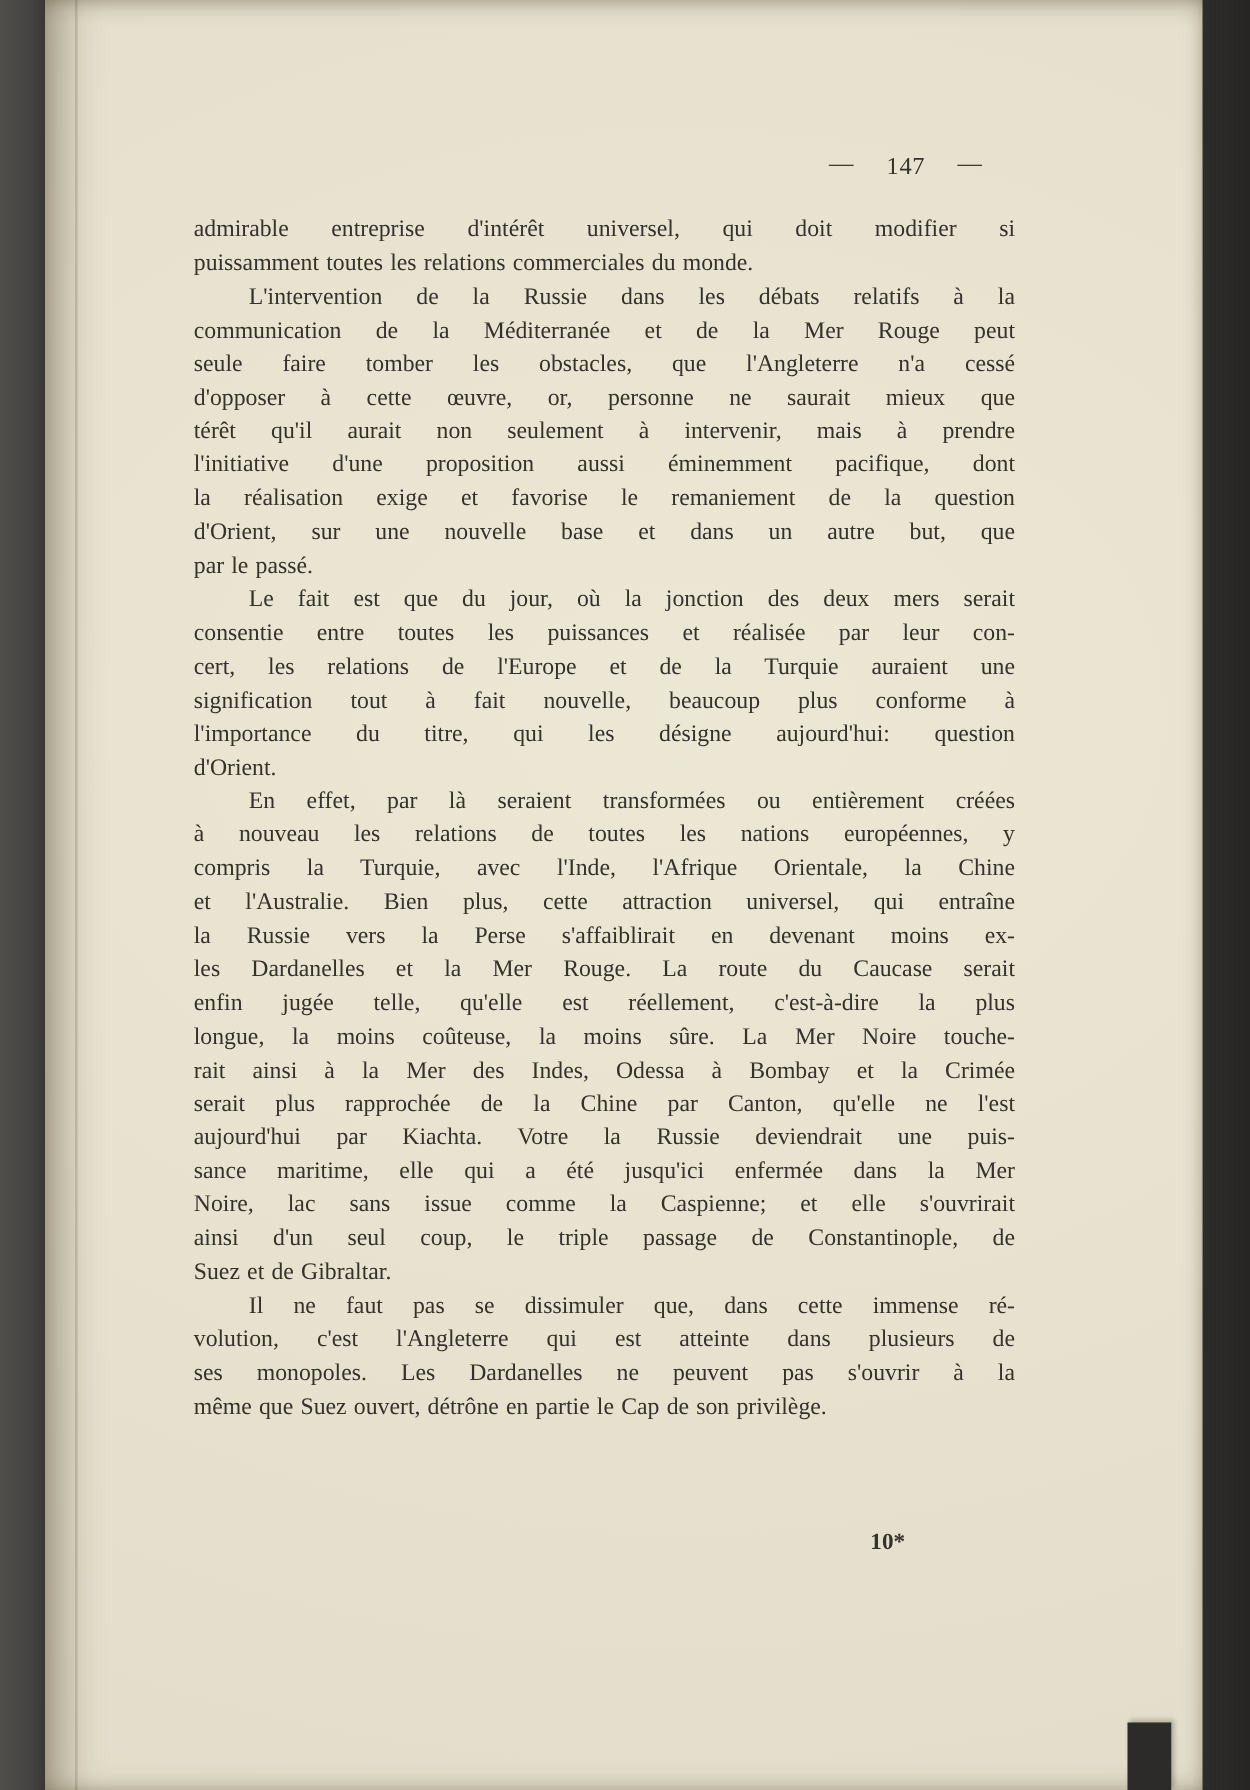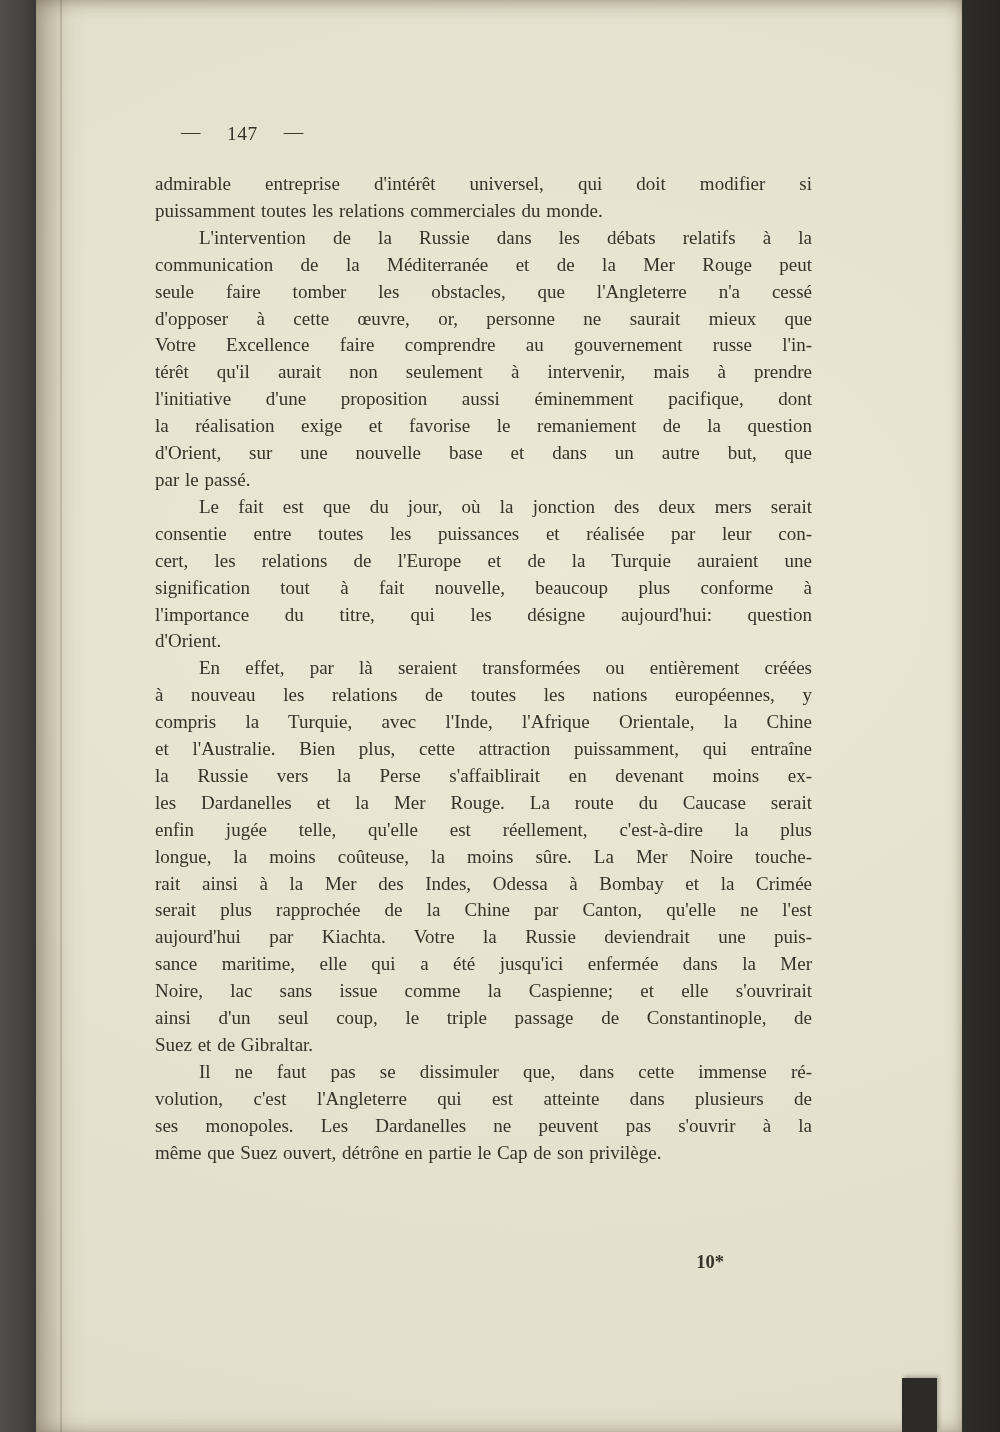--- a/index.html
+++ b/index.html
@@ -55,21 +55,21 @@
     position: absolute;
     left: 866px; top: 1378px;
     width: 35px; height: 54px;
     background: #2c2b29;
     box-shadow: 2px -2px 4px rgba(0,0,0,0.25);
   }
   .page-number {
     position: absolute;
     left: 119px; top: 123px;
     width: 657px;
-    text-align: left;
+    text-align: right;
     font-size: 19.5px;
     color: var(--ink);
     letter-spacing: 0.5px;
   }
   .page-number .dash {
     display: inline-block;
     margin: 0 26px;
     position: relative;
     top: -2px;
   }
@@ -95,21 +95,20 @@
   }
   .signature {
     position: absolute;
     left: 119px; top: 1224px;
     width: 657px;
     text-align: right;
     padding-right: 88px;
     font-size: 18.5px;
     font-weight: bold;
     color: var(--ink);
-    margin-top: 28px;
   }
 </style>
 </head>
 <body>
 
 <div class="scan">
   <div class="edge-left"></div>
   <div class="edge-right"></div>
 
   <div class="paper">
@@ -120,40 +119,39 @@
     <div class="text-block">
         <div class="paragraph">
           <div class="line">admirable entreprise d'intérêt universel, qui doit modifier si</div>
           <div class="line last">puissamment toutes les relations commerciales du monde.</div>
         </div>
         <div class="paragraph">
           <div class="line indent">L'intervention de la Russie dans les débats relatifs à la</div>
           <div class="line">communication de la Méditerranée et de la Mer Rouge peut</div>
           <div class="line">seule faire tomber les obstacles, que l'Angleterre n'a cessé</div>
           <div class="line">d'opposer à cette œuvre, or, personne ne saurait mieux que</div>
-          <div class="line">Votre Excellence faire comprendre au gouvernement russe l'in-</div>
           <div class="line">térêt qu'il aurait non seulement à intervenir, mais à prendre</div>
           <div class="line">l'initiative d'une proposition aussi éminemment pacifique, dont</div>
           <div class="line">la réalisation exige et favorise le remaniement de la question</div>
           <div class="line">d'Orient, sur une nouvelle base et dans un autre but, que</div>
           <div class="line last">par le passé.</div>
         </div>
         <div class="paragraph">
           <div class="line indent">Le fait est que du jour, où la jonction des deux mers serait</div>
           <div class="line">consentie entre toutes les puissances et réalisée par leur con-</div>
           <div class="line">cert, les relations de l'Europe et de la Turquie auraient une</div>
           <div class="line">signification tout à fait nouvelle, beaucoup plus conforme à</div>
           <div class="line">l'importance du titre, qui les désigne aujourd'hui: question</div>
           <div class="line last">d'Orient.</div>
         </div>
         <div class="paragraph">
           <div class="line indent">En effet, par là seraient transformées ou entièrement créées</div>
           <div class="line">à nouveau les relations de toutes les nations européennes, y</div>
           <div class="line">compris la Turquie, avec l'Inde, l'Afrique Orientale, la Chine</div>
-          <div class="line">et l'Australie. Bien plus, cette attraction puissamment, qui entraîne</div>
+          <div class="line">et l'Australie. Bien plus, cette attraction universel, qui entraîne</div>
           <div class="line">la Russie vers la Perse s'affaiblirait en devenant moins ex-</div>
           <div class="line">les Dardanelles et la Mer Rouge. La route du Caucase serait</div>
           <div class="line">enfin jugée telle, qu'elle est réellement, c'est-à-dire la plus</div>
           <div class="line">longue, la moins coûteuse, la moins sûre. La Mer Noire touche-</div>
           <div class="line">rait ainsi à la Mer des Indes, Odessa à Bombay et la Crimée</div>
           <div class="line">serait plus rapprochée de la Chine par Canton, qu'elle ne l'est</div>
           <div class="line">aujourd'hui par Kiachta. Votre la Russie deviendrait une puis-</div>
           <div class="line">sance maritime, elle qui a été jusqu'ici enfermée dans la Mer</div>
           <div class="line">Noire, lac sans issue comme la Caspienne; et elle s'ouvrirait</div>
           <div class="line">ainsi d'un seul coup, le triple passage de Constantinople, de</div>

